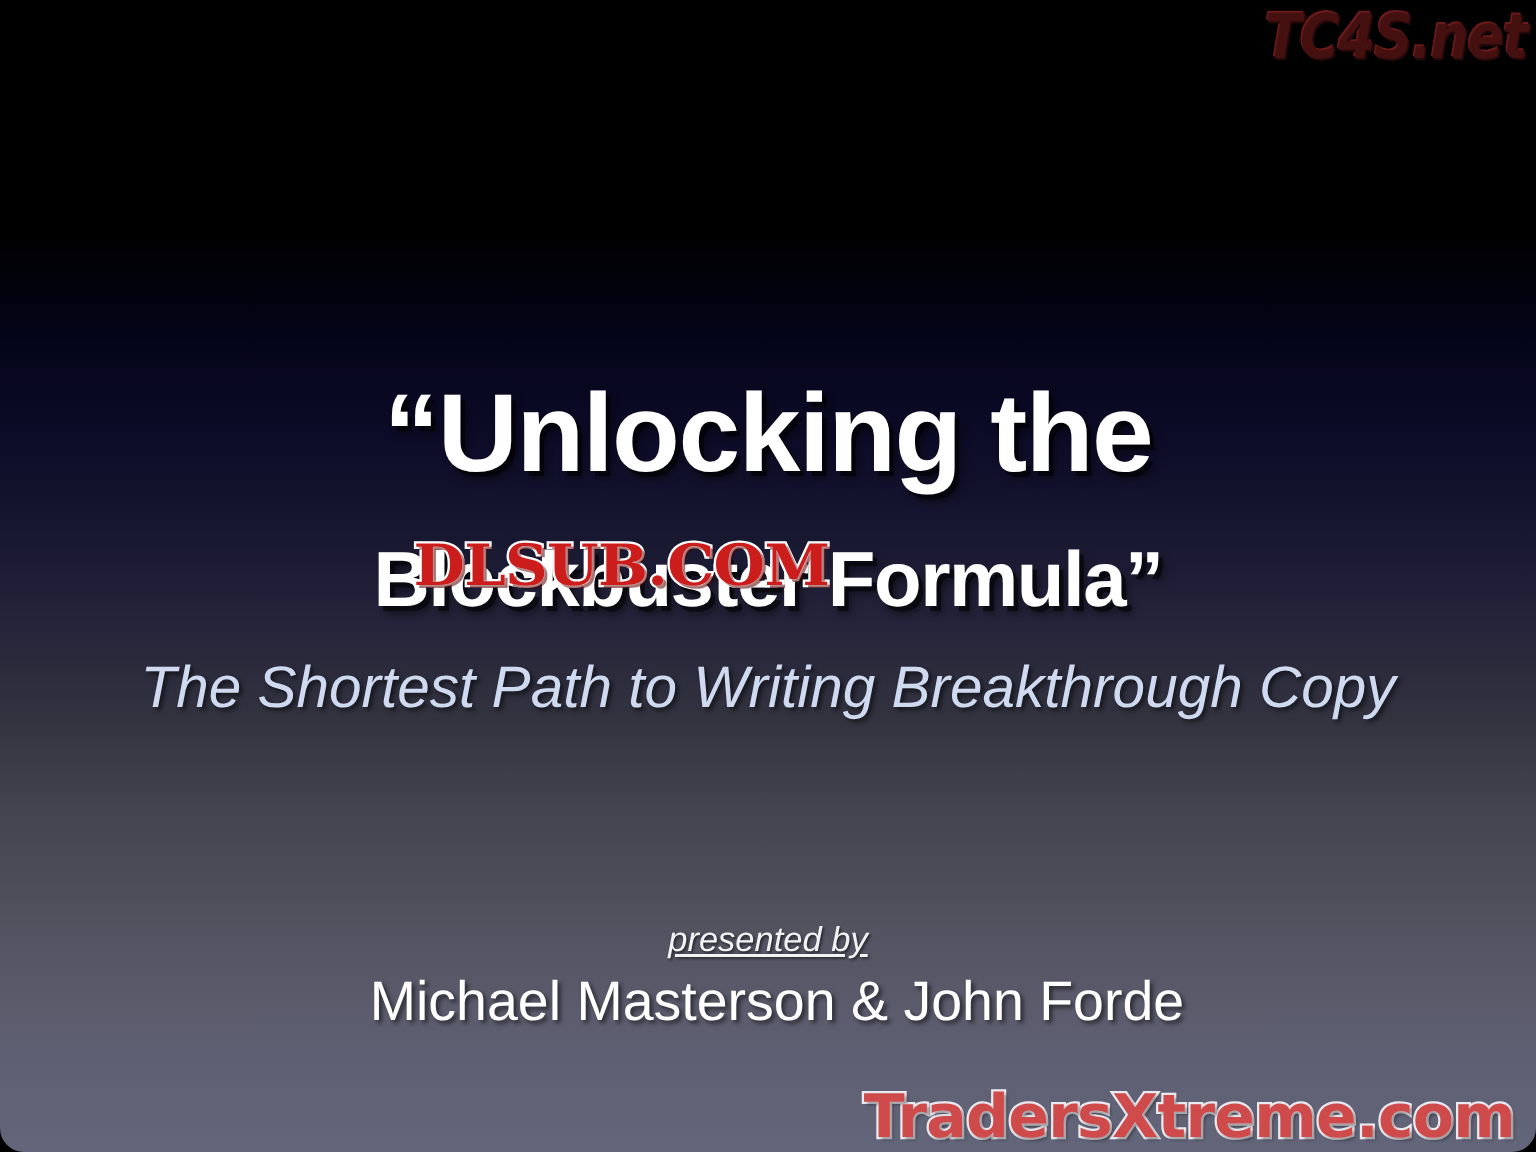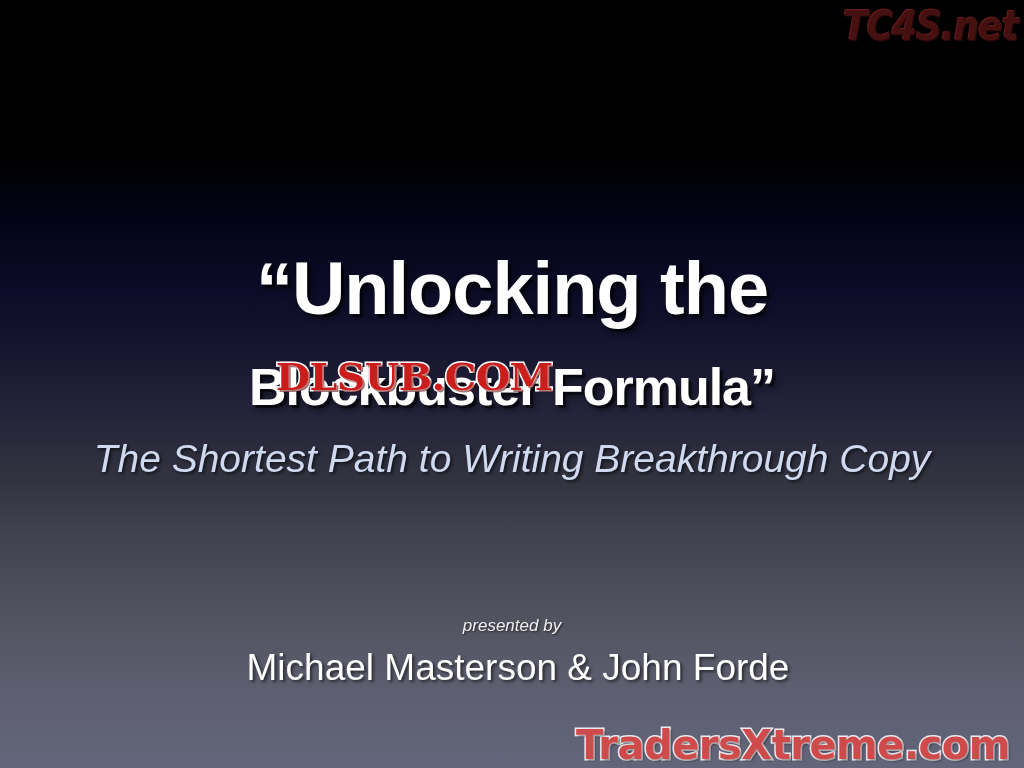--- a/index.html
+++ b/index.html
@@ -25,20 +25,21 @@
       #04041a 30%,
       #0d0c28 38%,
       #16152f 45%,
       #232239 53%,
       #32323f 62%,
       #43434f 70%,
       #52525f 80%,
       #5d5e70 90%,
       #63657a 100%
     );
+    border-radius: 16px;
   }
 
   
   #tc4s-watermark {
     position: absolute;
     top: 2px;
     right: 6px;
     font-family: "DejaVu Sans", sans-serif;
     font-weight: 700;
     font-style: italic;
@@ -127,24 +128,25 @@
     position: absolute;
     top: 612px;
     left: 0;
     width: 1024px;
     text-align: center;
   }
   #presented-by-label {
     font-family: "Liberation Sans", sans-serif;
     font-style: italic;
     font-weight: 400;
-    font-size: 17px;
+    font-size: 23px;
     line-height: 28px;
     color: #f2f2f5;
     text-shadow: 1px 1px 2px rgba(0,0,0,0.6);
+    text-decoration: underline;
   }
   #presenter-names {
     margin-top: 6px;
     font-family: "Liberation Sans", sans-serif;
     font-weight: 400;
     font-size: 37px;
     line-height: 44px;
     color: #ffffff;
     letter-spacing: 0px;
     white-space: nowrap;

